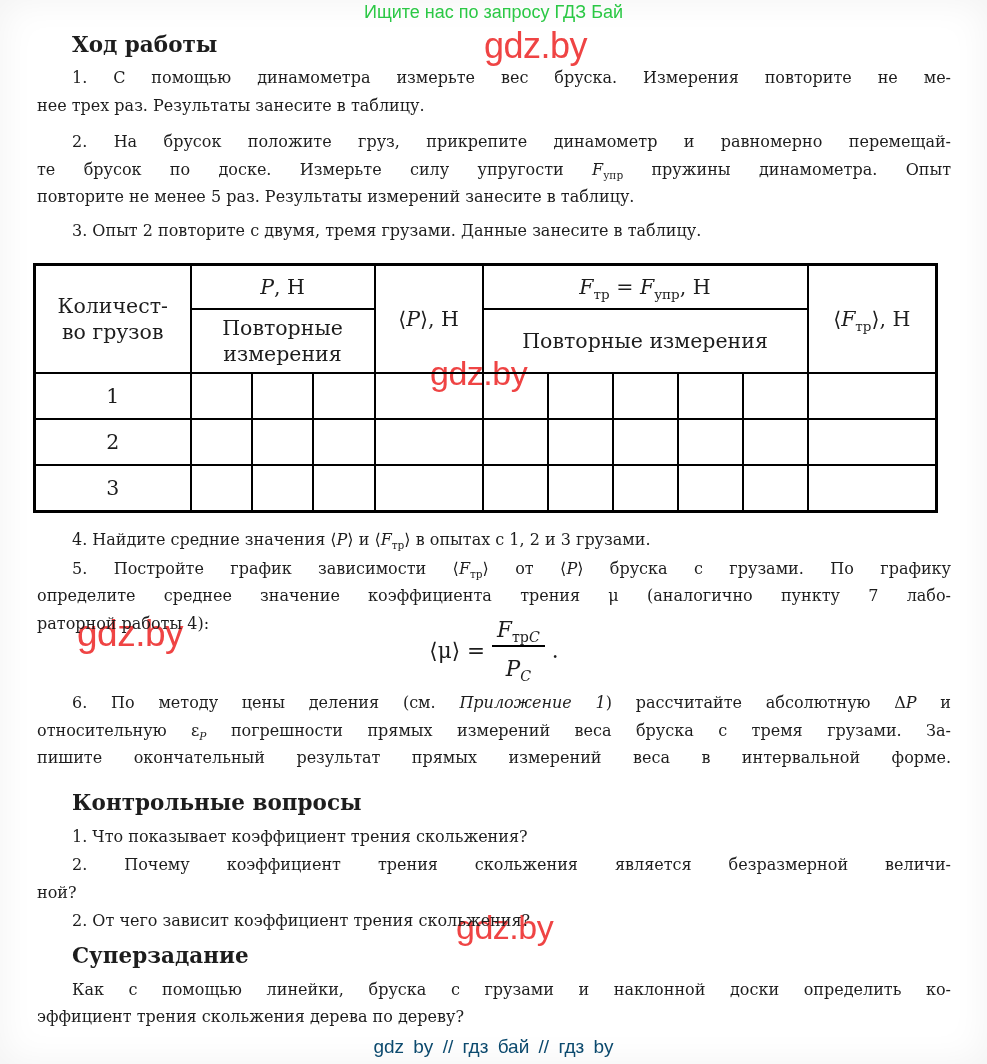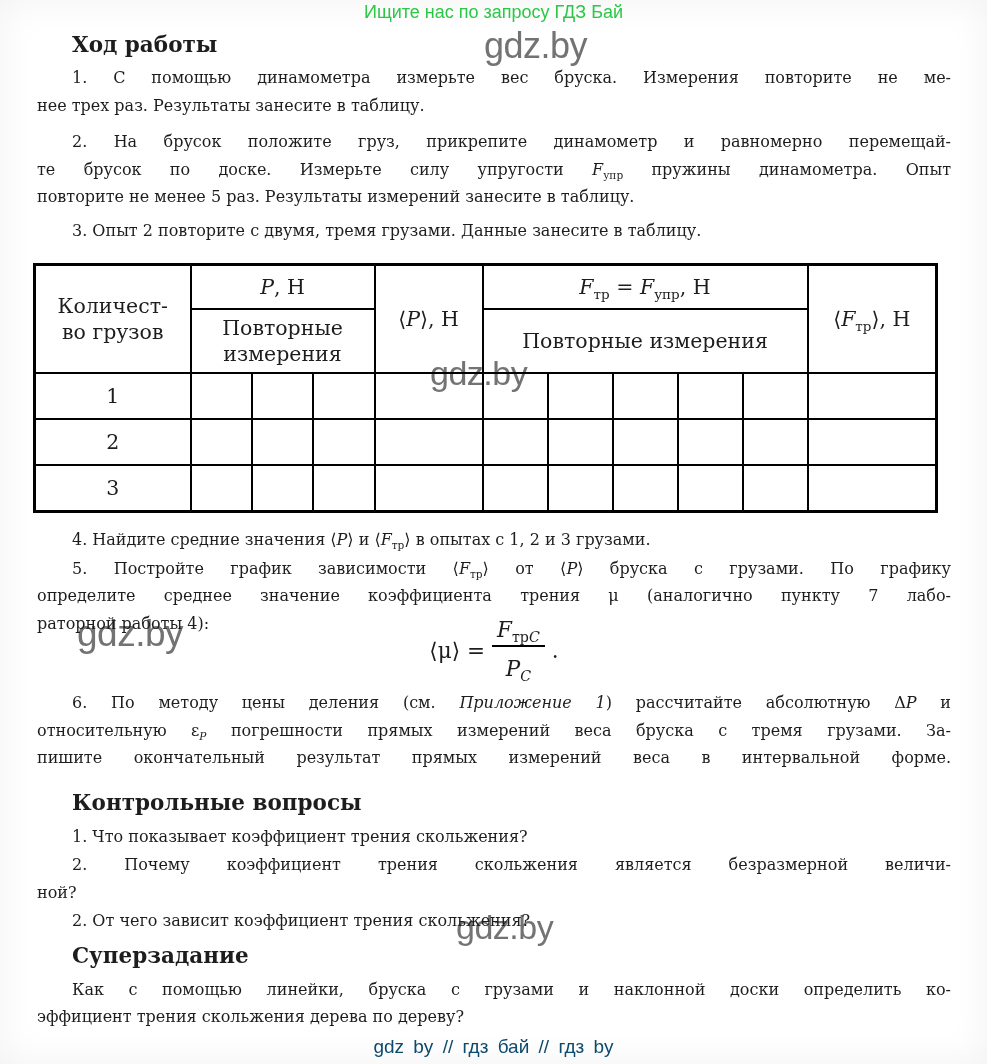--- a/index.html
+++ b/index.html
@@ -6,21 +6,21 @@
   .page{
     position:relative;width:987px;height:1064px;background:#fff;overflow:hidden;
     font-family:"DejaVu Serif","DejaVu Sans",serif;color:#1d1d1d;
     box-shadow:inset 0 0 38px rgba(0,0,0,.055);
   }
   .promo{
     position:absolute;top:2px;left:0;right:0;text-align:center;
     font-family:"Liberation Sans",sans-serif;font-size:18px;color:#2bc845;
   }
   .wm{
-    position:absolute;font-family:"Liberation Sans",sans-serif;color:#737373;
+    position:absolute;font-family:"Liberation Sans",sans-serif;color:#ef4444;
     letter-spacing:-0.5px;line-height:1.05;
   }
   .wm-top{left:484px;top:27px;font-size:36px;}
   .wm-table{left:430px;top:356px;font-size:34px;}
   .wm-formula{left:77px;top:615px;font-size:37px;}
   .wm-super{left:456px;top:910px;font-size:34px;}
   .footer-tags{
     position:absolute;top:1036px;left:0;right:0;text-align:center;
     font-family:"Liberation Sans",sans-serif;font-size:19px;color:#0c4a6e;word-spacing:4px;
   }

